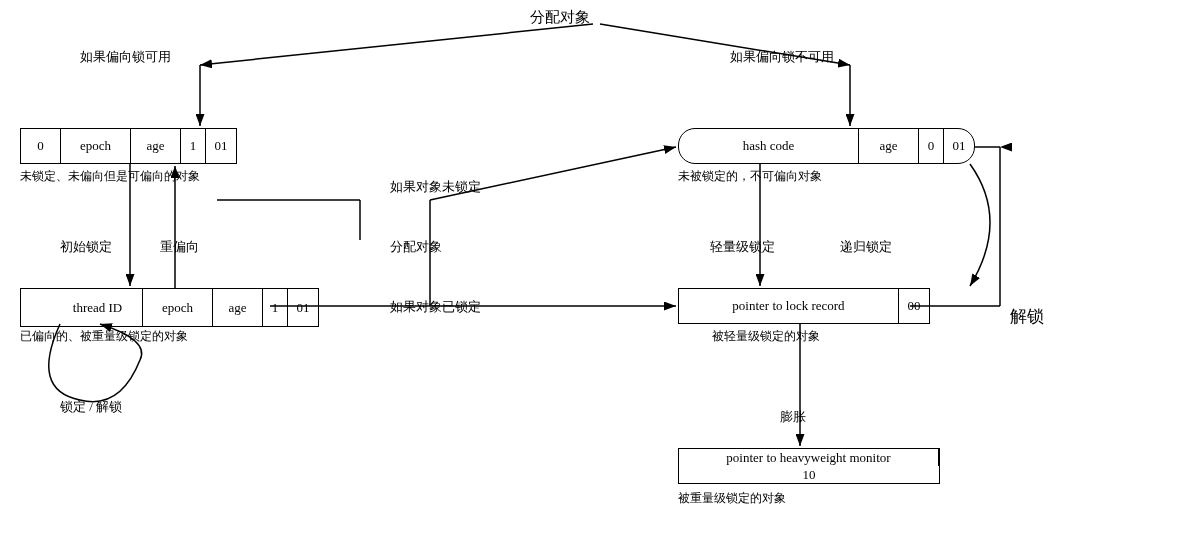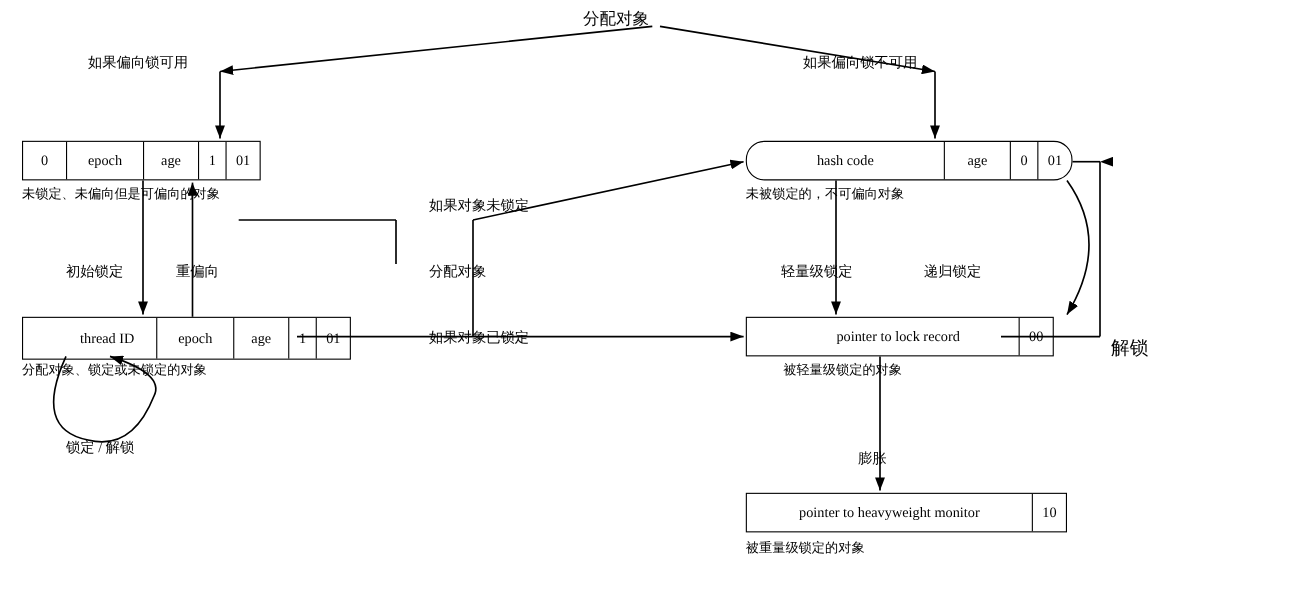--- a/index.html
+++ b/index.html
@@ -71,37 +71,37 @@
   </div>
   <div class="label" style="left: 20px; top: 168px; font-size: 12px;">未锁定、未偏向但是可偏向的对象</div>
 
   <div class="box" style="left: 20px; top: 288px; height: 39px; padding-left: 32px;">
     <div class="box-cell" style="width:90px;">thread ID</div>
     <div class="box-cell" style="width:70px;">epoch</div>
     <div class="box-cell" style="width:50px;">age</div>
     <div class="box-cell" style="width:25px;">1</div>
     <div class="box-cell" style="width:30px;">01</div>
   </div>
-  <div class="label" style="left: 20px; top: 328px; font-size: 12px;">分配对象、锁定或未锁定的对象</div>
+  <div class="label" style="left: 20px; top: 328px; font-size: 12px;">已偏向的、被重量级锁定的对象</div>
 
   <div class="box" style="left: 678px; top: 128px; height: 36px; border-radius: 17px;">
     <div class="box-cell" style="width:180px;">hash code</div>
     <div class="box-cell" style="width:60px;">age</div>
     <div class="box-cell" style="width:25px;">0</div>
     <div class="box-cell" style="width:30px;">01</div>
   </div>
   <div class="label" style="left: 678px; top: 168px; font-size: 12px;">未被锁定的，不可偏向对象</div>
 
-  <div class="box" style="left: 678px; top: 288px; height: 36px; padding-left: 28px;">
+  <div class="box" style="left: 678px; top: 288px; height: 36px;">
     <div class="box-cell" style="width:220px;">pointer to lock record</div>
     <div class="box-cell" style="width:30px;">00</div>
   </div>
   <div class="label" style="left: 678px; top: 328px; font-size: 12px; margin-left: 34px;">被轻量级锁定的对象</div>
 
-  <div class="box" style="left: 678px; top: 448px; height: 36px;">
+  <div class="box" style="left: 678px; top: 448px; height: 36px; flex-direction: column;">
     <div class="box-cell" style="width:260px;">pointer to heavyweight monitor</div>
     <div class="box-cell" style="width:30px;">10</div>
   </div>
   <div class="label" style="left: 678px; top: 490px; font-size: 12px;">被重量级锁定的对象</div>
 
   <div class="label" style="left: 60px; top: 238px;">初始锁定</div>
   <div class="label" style="left: 160px; top: 238px;">重偏向</div>
   <div class="label" style="left: 60px; top: 398px;">锁定 / 解锁</div>
   <div class="label" style="left: 390px; top: 178px;">如果对象未锁定</div>
   <div class="label" style="left: 390px; top: 298px;">如果对象已锁定</div>

